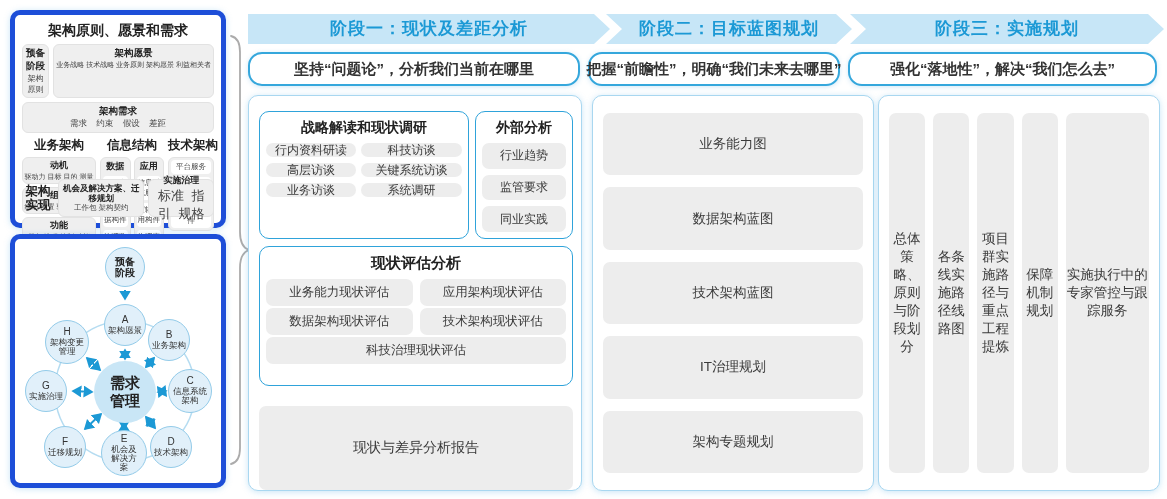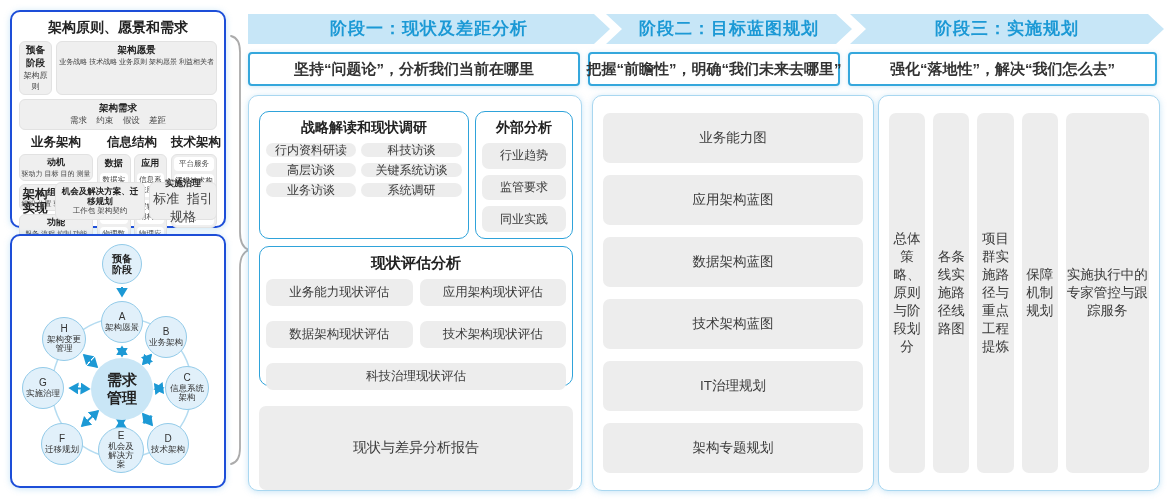--- a/index.html
+++ b/index.html
@@ -1,21 +1,21 @@
 <!DOCTYPE html>
 <html><head>
 <meta charset="utf-8">
 <style>
   * { margin:0; padding:0; box-sizing:border-box; }
   html,body { background:#fff; }
   body { font-family:"Liberation Sans", sans-serif; color:#333; }
   .stage { position:relative; width:1167px; height:499px; background:#fff; overflow:hidden; }
 
   
-  .lpanel { position:absolute; background:#fff; border:2px solid #1d4ed8; border-radius:10px;
+  .lpanel { position:absolute; background:#fff; border:5px solid #1d4ed8; border-radius:10px;
             box-shadow:0 1px 6px rgba(100,180,230,.35); }
   .lp1 { left:10px; top:10px; width:216px; height:218px; padding:5px 7px 6px; display:flex; flex-direction:column; gap:4px; }
   .lp2 { left:10px; top:234px; width:216px; height:254px; }
 
   .lt-title { text-align:center; font-weight:bold; font-size:14px; color:#222; padding-top:2px; }
   .gbox { background:#EFEFEF; border:1px solid #E2E2E2; border-radius:6px; text-align:center; padding:2px 2px; }
   .gb-title { font-weight:bold; font-size:9.5px; color:#222; }
   .gb-text  { font-size:8px; color:#444; }
   .lt-row1 { display:flex; gap:4px; }
   .lt-row1 .prep { width:58px; }
@@ -65,21 +65,21 @@
 
   
   .band { position:absolute; top:14px; height:30px; background:#C7E6F7; color:#1C99D5;
           font-weight:bold; font-size:17px; text-align:center; line-height:30px; letter-spacing:1px; }
   .band-tip   { clip-path:polygon(0 0, calc(100% - 16px) 0, 100% 50%, calc(100% - 16px) 100%, 0 100%); }
   .band-notch { clip-path:polygon(0 0, calc(100% - 16px) 0, 100% 50%, calc(100% - 16px) 100%, 0 100%, 16px 50%); }
   .band1 { left:248px; width:362px; }
   .band2 { left:606px; width:246px; }
   .band3 { left:850px; width:314px; }
 
-  .subt { position:absolute; top:52px; height:34px; background:#fff; border:2px solid #35A7DC; border-radius:4px;
+  .subt { position:absolute; top:52px; height:34px; background:#fff; border:2px solid #35A7DC; border-radius:14px;
           display:flex; align-items:center; justify-content:center; font-weight:bold; font-size:15px; color:#333;
           box-shadow:0 1px 5px rgba(100,180,230,.3); white-space:nowrap; }
   .subt1 { left:248px; width:332px; }
   .subt2 { left:588px; width:252px; }
   .subt3 { left:848px; width:309px; }
 
   .panel { position:absolute; top:95px; height:396px; background:#fff; border:1px solid #A9D7F0; border-radius:10px;
            box-shadow:0 1px 6px rgba(100,180,230,.35); }
   .panel1 { left:248px; width:334px; }
   .panel2 { left:592px; width:282px; display:flex; flex-direction:column; gap:12px; padding:17px 10px; }
@@ -89,21 +89,21 @@
   .bb-title { text-align:center; font-weight:bold; font-size:14px; color:#222; margin-bottom:6px; white-space:nowrap; }
   .gitem { background:#EDEDED; border-radius:7px; color:#3a3a3a; display:flex; align-items:center; justify-content:center;
            text-align:center; }
   .survey { left:10px; top:15px; width:210px; height:128px; }
   .sv-grid { display:grid; grid-template-columns:1fr 1.12fr; gap:6px 5px; }
   .sv-grid .gitem { height:14px; font-size:12px; }
   .ext { left:226px; top:15px; width:98px; height:128px; display:flex; flex-direction:column; }
   .ext-items { display:flex; flex-direction:column; gap:6px; flex:1; }
   .ext-items .gitem { flex:1; font-size:12px; }
   .assess { left:10px; top:150px; width:314px; height:140px; }
-  .as-grid { display:grid; grid-template-columns:1fr 1fr; gap:15px 7px; }
+  .as-grid { display:grid; grid-template-columns:1fr 1fr; gap:2px 7px; }
   .as-grid .gitem { height:27px; font-size:12.5px; }
   .as-wide { grid-column:1 / span 2; }
   .report { position:absolute; left:10px; top:310px; width:314px; height:84px; font-size:14px; }
 
   .panel2 .gitem, .panel3 .gitem { flex:1; font-size:13.5px; }
   .panel3 .tall { flex:2.3; }
 </style>
 </head>
 <body>
 
@@ -290,21 +290,20 @@
         <div class="gitem">技术架构现状评估</div>
         <div class="gitem as-wide">科技治理现状评估</div>
       </div>
     </div>
 
     <div class="gitem report">现状与差异分析报告</div>
   </div>
 
   <div class="panel panel2">
     <div class="gitem">业务能力图</div>
-    <div class="gitem">应用架构蓝图</div>
     <div class="gitem">数据架构蓝图</div>
     <div class="gitem">技术架构蓝图</div>
     <div class="gitem">IT治理规划</div>
     <div class="gitem">架构专题规划</div>
   </div>
 
   <div class="panel panel3">
     <div class="gitem">总体策略、原则与阶段划分</div>
     <div class="gitem">各条线实施路径线路图</div>
     <div class="gitem">项目群实施路径与重点工程提炼</div>

